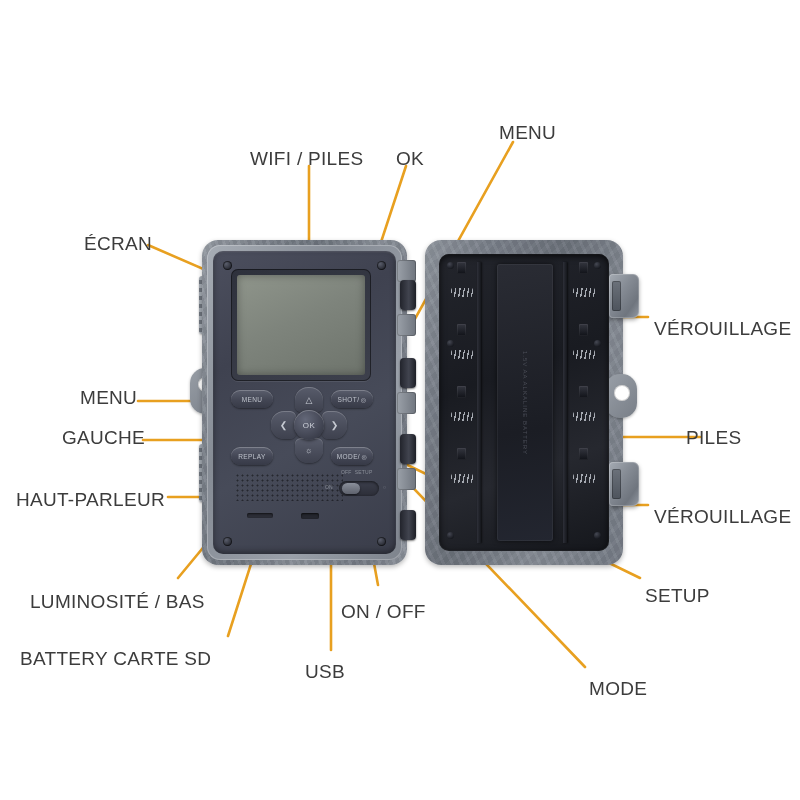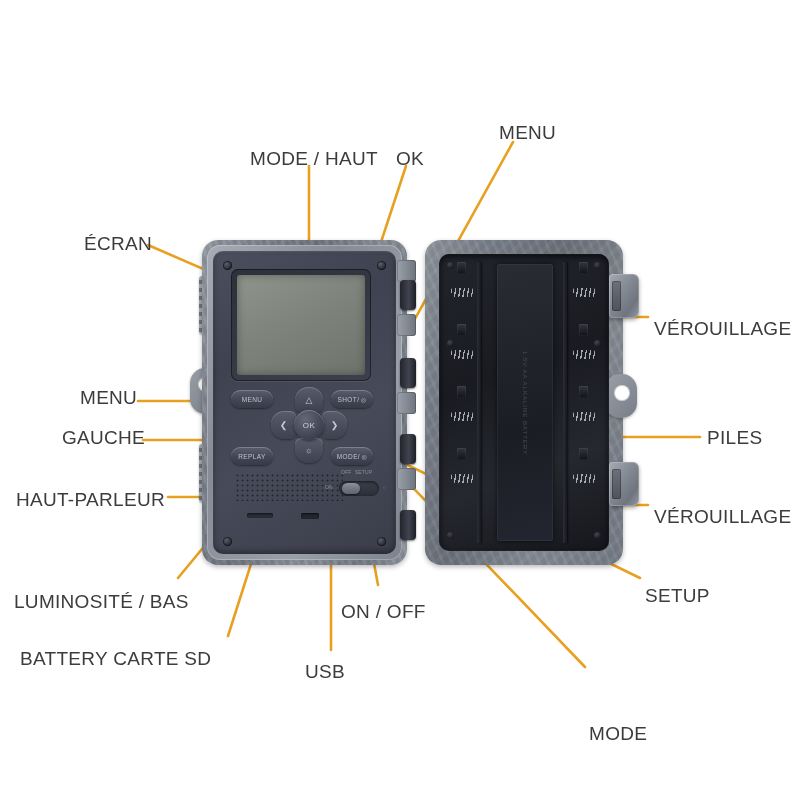--- a/index.html
+++ b/index.html
@@ -475,29 +475,29 @@
             <div class="contact-tab" style="left: 140px; top: 70px;"></div>
             <div class="contact-tab" style="left: 140px; top: 132px;"></div>
             <div class="contact-tab" style="left: 140px; top: 194px;"></div>
           </div>
       </div>
     </div>
   </div>
 
   <div id="callout-layer">
       <div class="callout" style="left: 84px; top: 233px;">ÉCRAN</div>
-      <div class="callout" style="left: 250px; top: 148px;">MODE / HAUT</div>
+      <div class="callout" style="left: 250px; top: 148px;">WIFI / PILES</div>
       <div class="callout" style="left: 396px; top: 148px;">OK</div>
       <div class="callout" style="left: 499px; top: 122px;">MENU</div>
       <div class="callout" style="left: 654px; top: 318px;">VÉROUILLAGE</div>
       <div class="callout" style="left: 80px; top: 387px;">MENU</div>
       <div class="callout" style="left: 62px; top: 427px;">GAUCHE</div>
-      <div class="callout" style="left: 707px; top: 427px;">PILES</div>
+      <div class="callout" style="left: 686px; top: 427px;">PILES</div>
       <div class="callout" style="left: 16px; top: 489px;">HAUT-PARLEUR</div>
       <div class="callout" style="left: 654px; top: 506px;">VÉROUILLAGE</div>
-      <div class="callout" style="left: 14px; top: 591px;">LUMINOSITÉ / BAS</div>
+      <div class="callout" style="left: 30px; top: 591px;">LUMINOSITÉ / BAS</div>
       <div class="callout" style="left: 645px; top: 585px;">SETUP</div>
       <div class="callout" style="left: 341px; top: 601px;">ON / OFF</div>
       <div class="callout" style="left: 20px; top: 648px;">BATTERY CARTE SD</div>
       <div class="callout" style="left: 305px; top: 661px;">USB</div>
-      <div class="callout" style="left: 589px; top: 678px; margin-top: 45px;">MODE</div>
+      <div class="callout" style="left: 589px; top: 678px;">MODE</div>
     </div>
 </div>
 
 </body></html>

